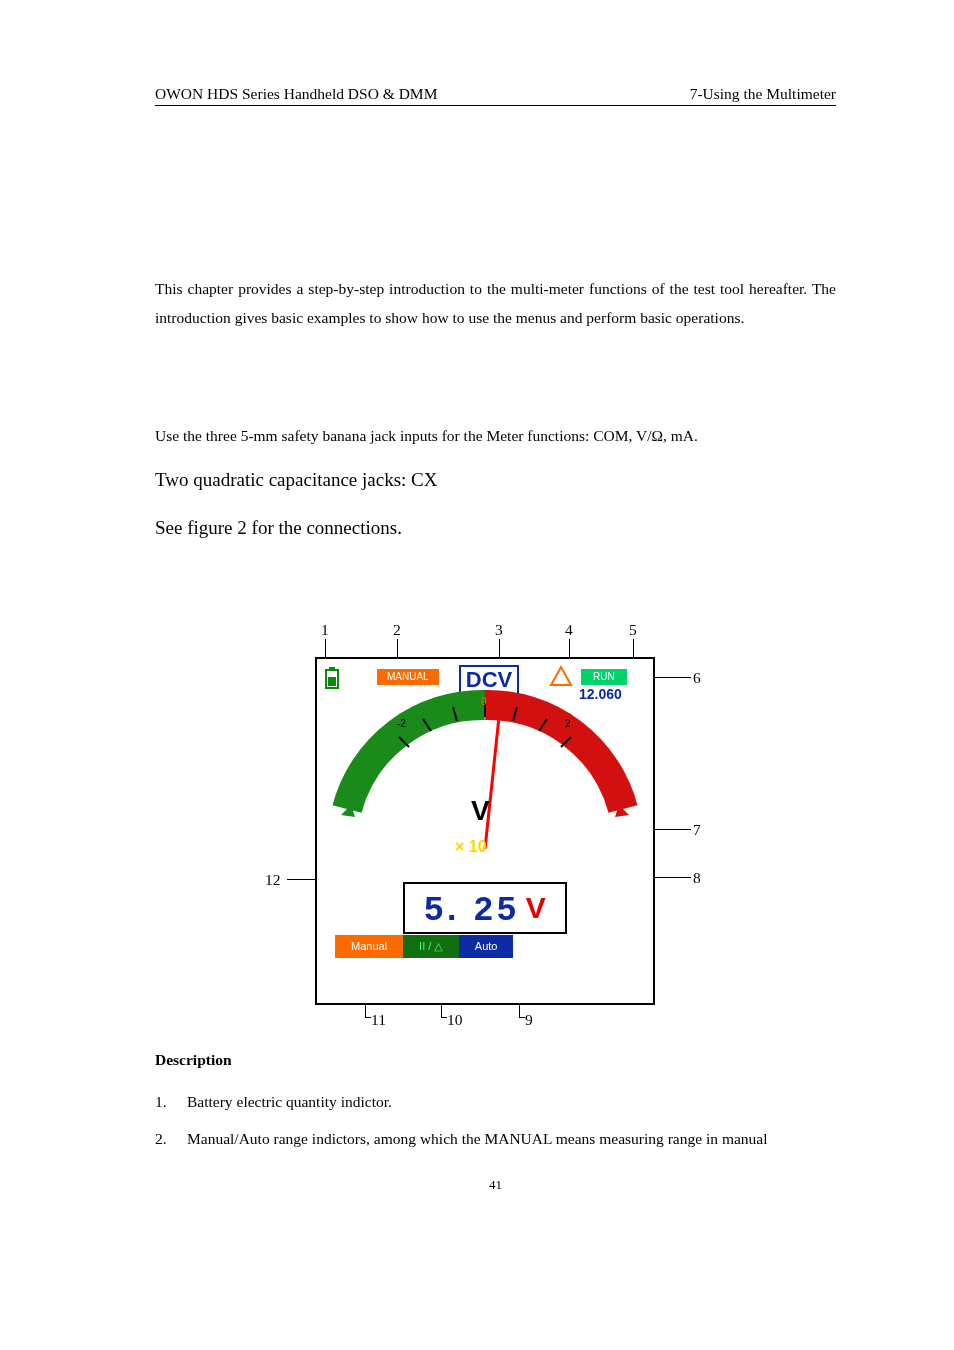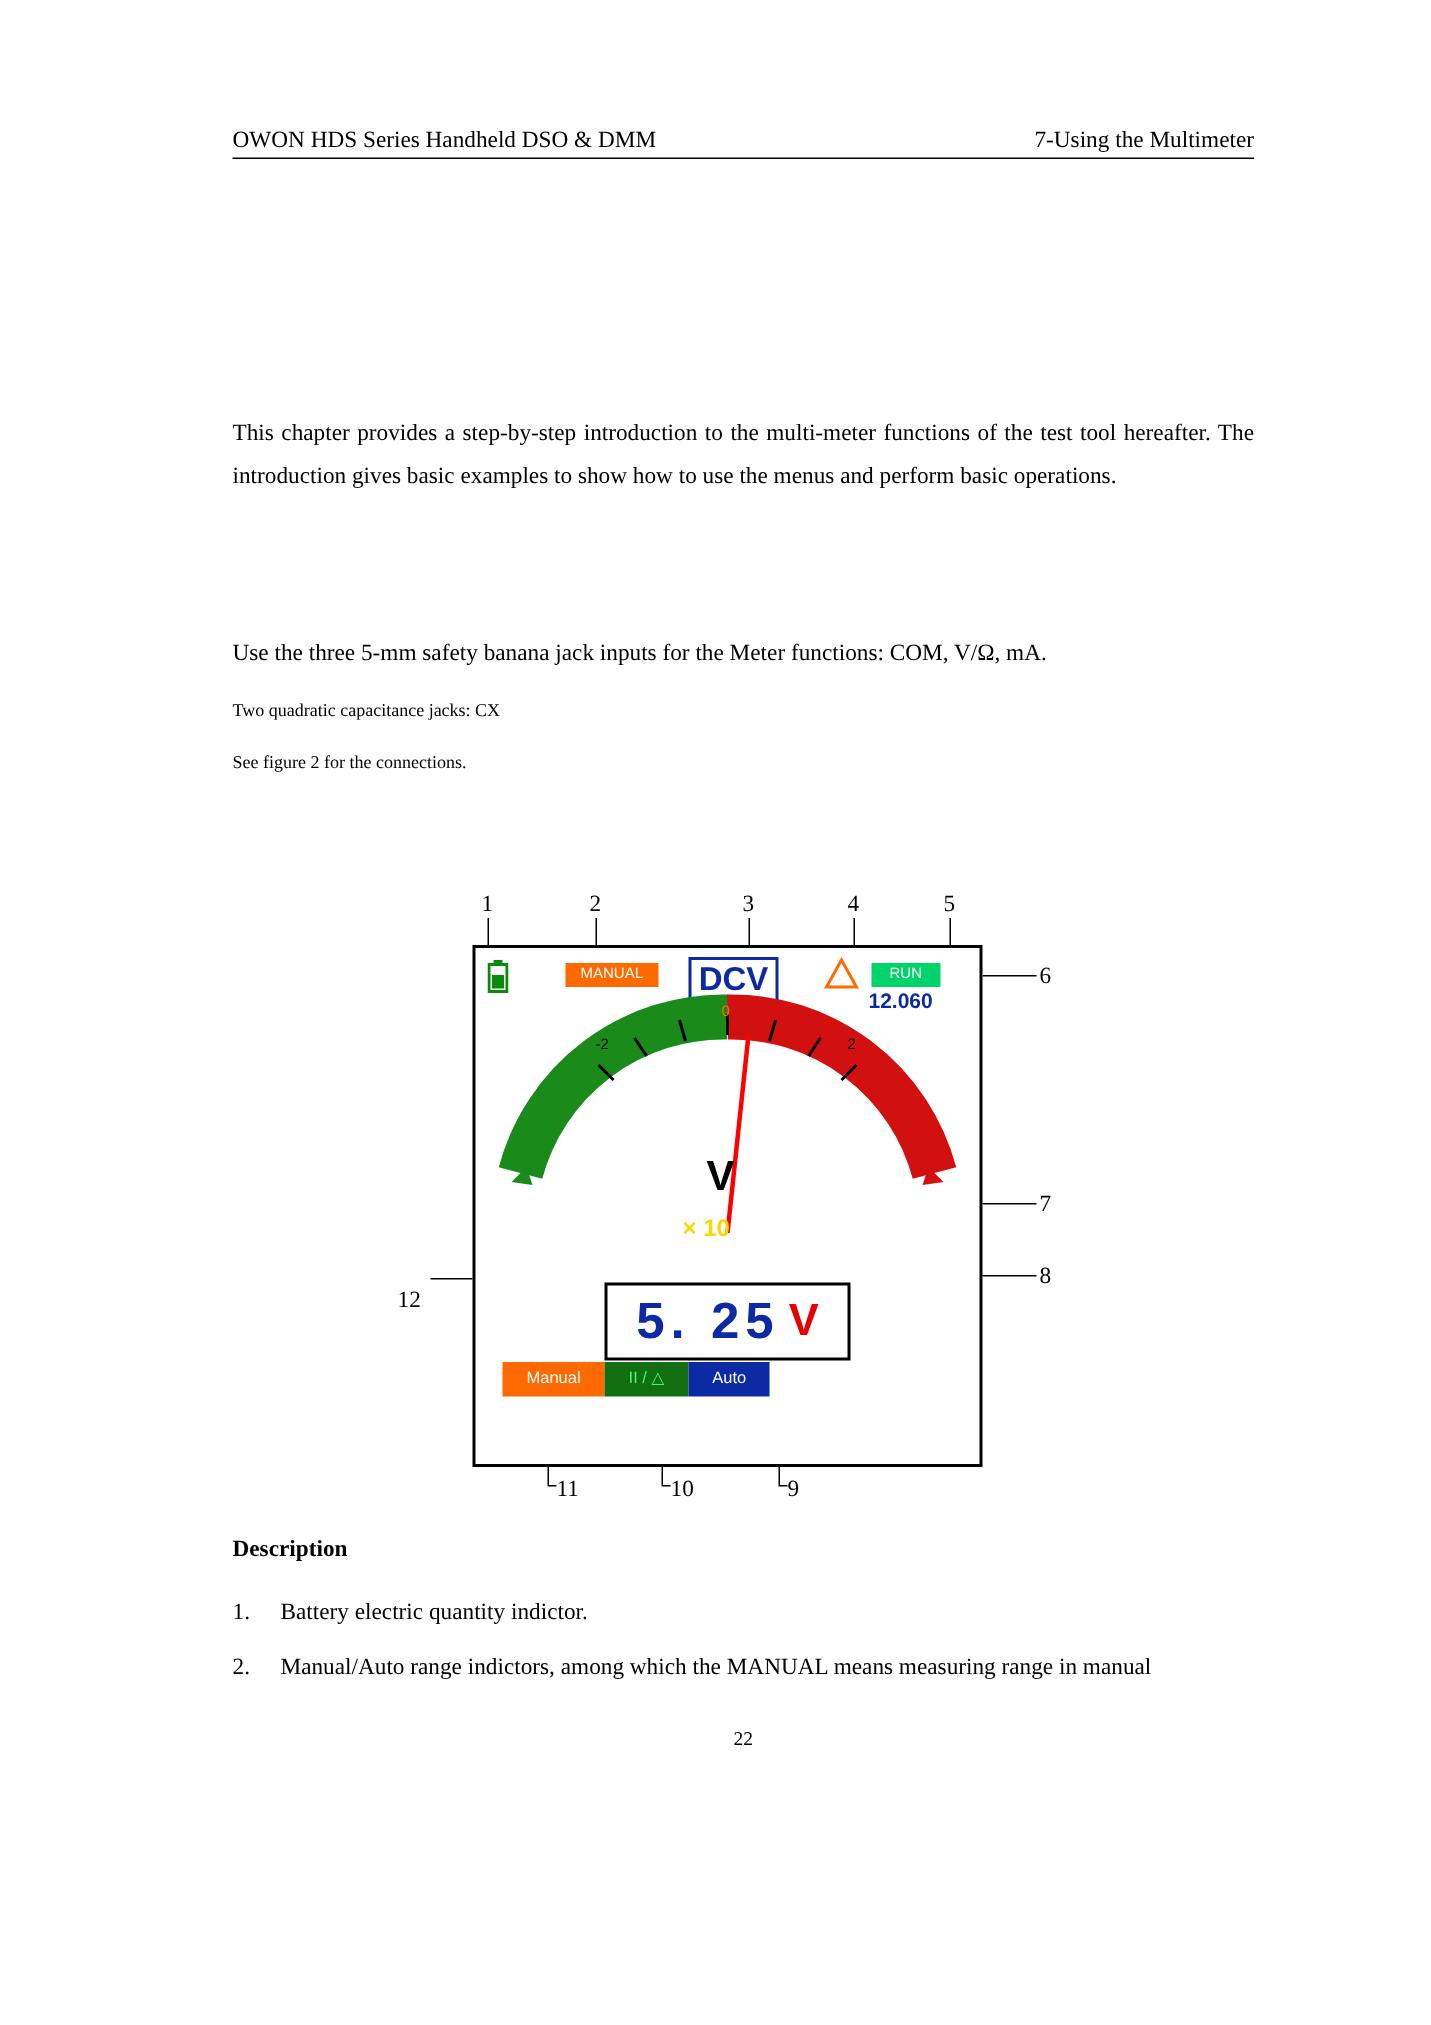--- a/index.html
+++ b/index.html
@@ -2,21 +2,21 @@
 <html><head>
 <meta charset="utf-8">
 <style>
   * { box-sizing: border-box; margin: 0; padding: 0; }
   html, body { width: 954px; height: 1350px; background: #fff; font-family: "Times New Roman", Times, serif; color: #000; }
   .page { padding: 85px 118px 0 155px; }
   .header-row { display: flex; justify-content: space-between; align-items: flex-start; font-size: 15.5px; margin-bottom: 2px; }
   .header-rule { border: none; border-top: 1px solid #000; margin: 0 0 0 0; }
   .intro-gap { height: 168px; }
   .para { font-size: 15.5px; line-height: 1.9; text-align: justify; }
-  .para2 { font-size: 12px; line-height: 1.9; margin-top: 12px; }
+  .para2 { font-size: 19px; line-height: 1.9; margin-top: 12px; }
   .section-gap { height: 88px; }
   .fig-gap { height: 74px; }
   .fig-caption { text-align: center; font-size: 15.5px; margin-top: 18px; }
   .desc-head { font-size: 15.5px; font-weight: bold; margin-top: 20px; margin-bottom: 18px; }
   .item-row { display: flex; font-size: 15.5px; line-height: 1.9; margin-top: 8px; }
   .item-num { width: 32px; flex-shrink: 0; }
   .page-num { text-align: center; font-size: 13px; margin-top: 24px; }
 
   
   .fig-wrap { position: relative; width: 440px; height: 410px; margin: 0 auto 0 110px; }
@@ -89,21 +89,21 @@
 
     <span class="callout-num" style="left:428px; top:48px;">6</span>
     <div class="callout-line" style="left:390px; top:56px; width:36px; height:1px;"></div>
 
     <span class="callout-num" style="left:428px; top:200px;">7</span>
     <div class="callout-line" style="left:390px; top:208px; width:36px; height:1px;"></div>
 
     <span class="callout-num" style="left:428px; top:248px;">8</span>
     <div class="callout-line" style="left:312px; top:256px; width:114px; height:1px;"></div>
 
-    <span class="callout-num" style="left:0px; top:264px;">12</span>
+    <span class="callout-num" style="left:0px; top:250px;">12</span>
     <div class="callout-line" style="left:22px; top:258px; width:116px; height:1px;"></div>
 
     <span class="callout-num" style="left:106px; top:390px;">11</span>
     <div class="callout-line" style="left:100px; top:332px; width:1px; height:64px;"></div>
     <div class="callout-line" style="left:100px; top:396px; width:6px; height:1px;"></div>
 
     <span class="callout-num" style="left:182px; top:390px;">10</span>
     <div class="callout-line" style="left:176px; top:332px; width:1px; height:64px;"></div>
     <div class="callout-line" style="left:176px; top:396px; width:6px; height:1px;"></div>
 
@@ -181,14 +181,14 @@
 
   <div class="item-row">
     <span class="item-num">1.</span>
     <span>Battery electric quantity indictor.</span>
   </div>
   <div class="item-row">
     <span class="item-num">2.</span>
     <span>Manual/Auto range indictors, among which the MANUAL means measuring range in manual</span>
   </div>
 
-  <p class="page-num">22</p>
+  <p class="page-num">41</p>
 </div>
 
 </body></html>

